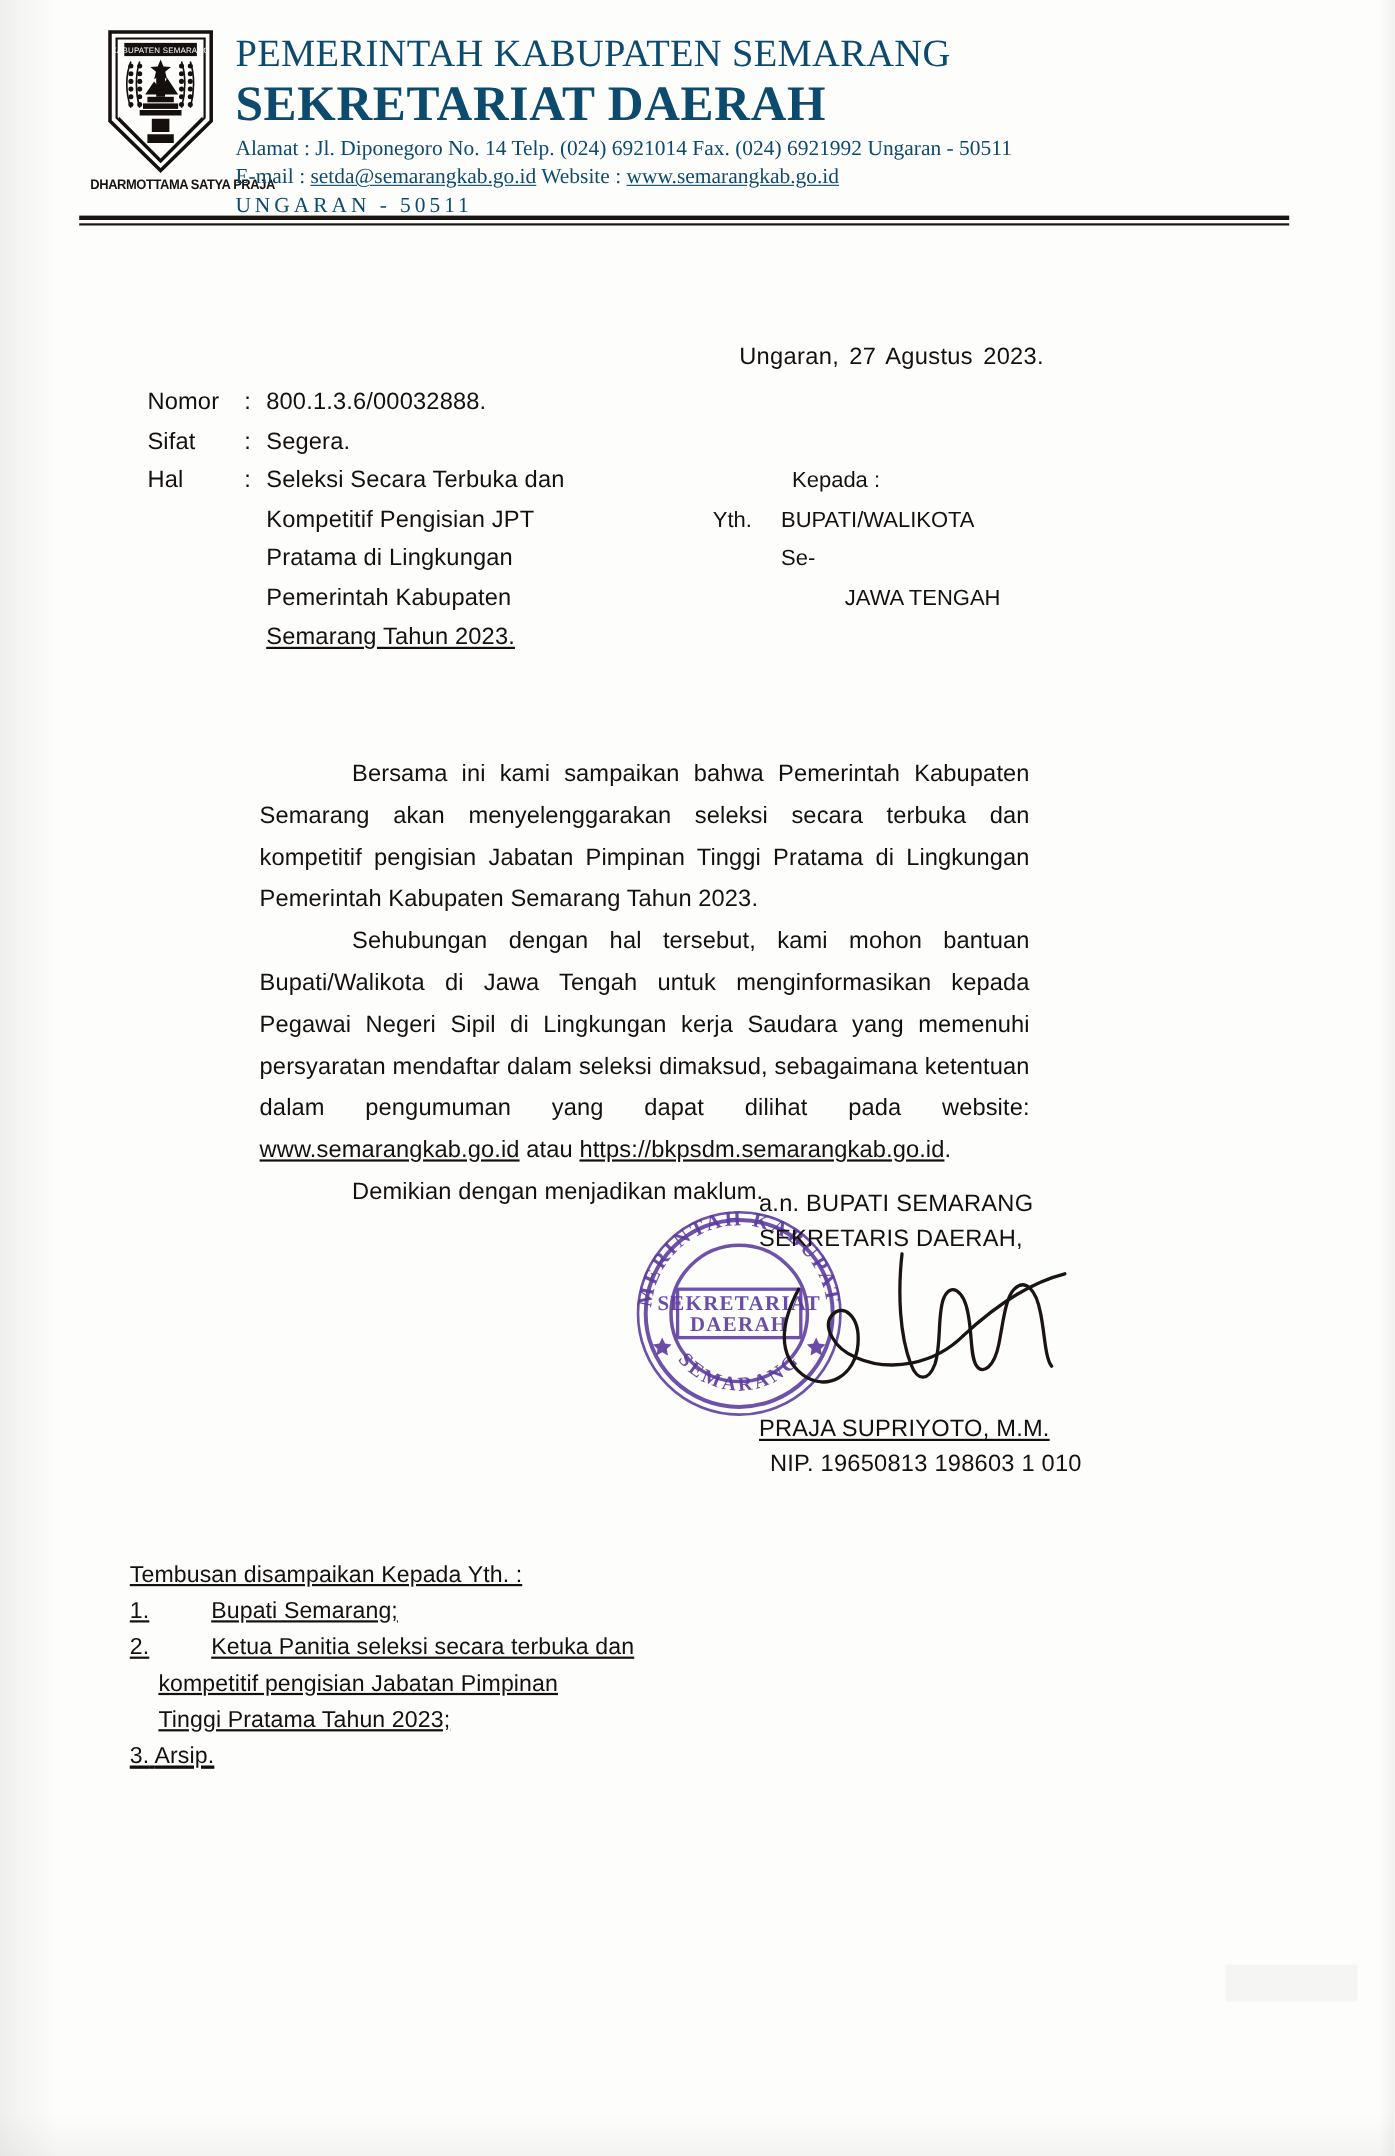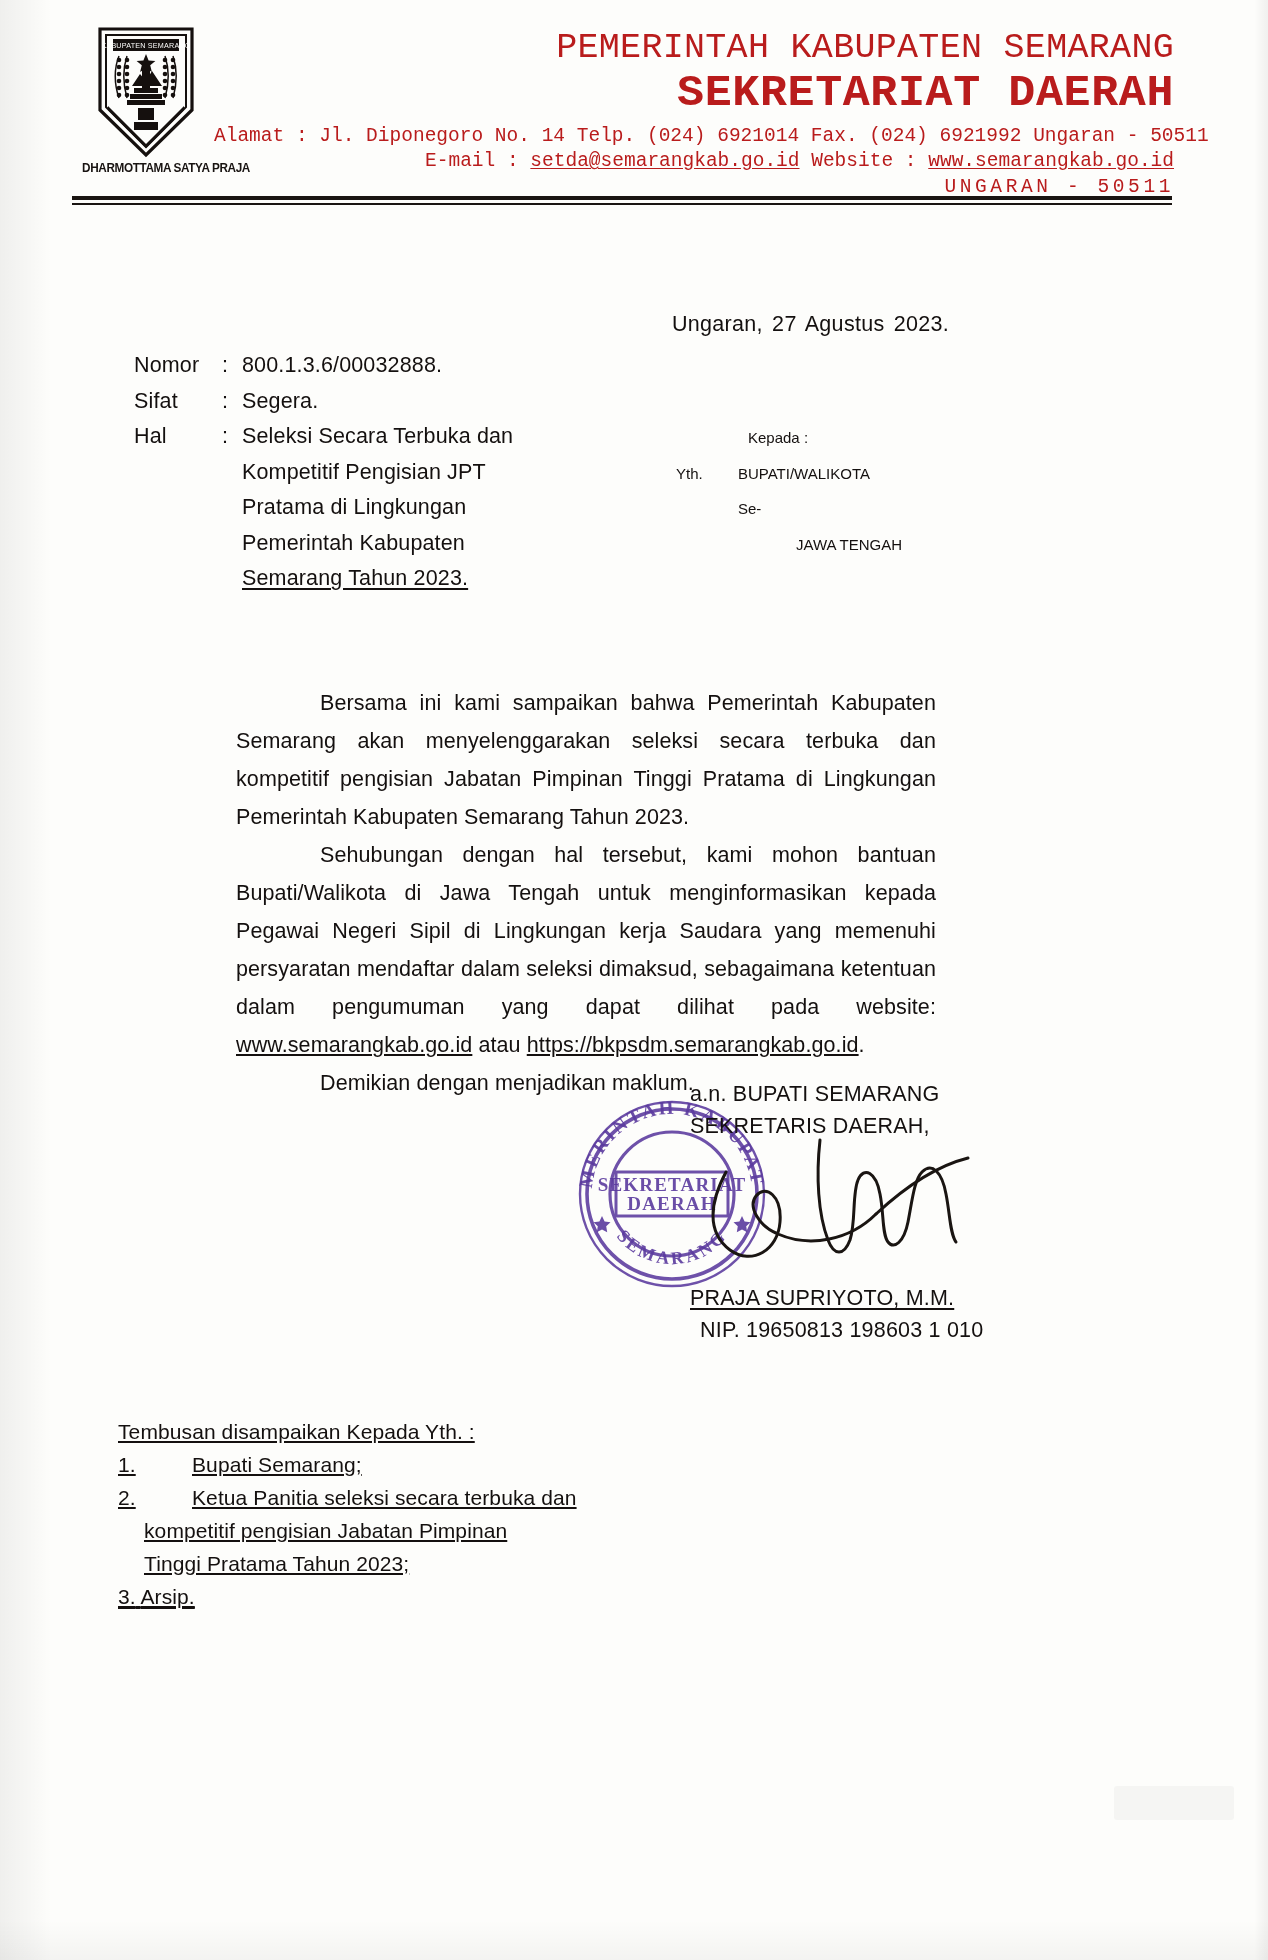--- a/index.html
+++ b/index.html
@@ -74,23 +74,23 @@
     margin-top: 3px;
     white-space: nowrap;
     transform: scaleX(0.94);
   }
 
   #head-text {
     position: absolute;
     left: 214px;
     top: 30px;
     width: 960px;
-    text-align: right;
-    font-family: Liberation Mono, monospace;
-    color: #b91c1c;
+    text-align: left;
+    font-family: Liberation Serif, serif;
+    color: #0c4a6e;
   }
   #head-line1 {
     font-size: 35px;
     letter-spacing: 0.3px;
     line-height: 1.08;
     white-space: nowrap;
   }
   #head-line2 {
     font-size: 45px;
     font-weight: 700;
@@ -159,24 +159,24 @@
     position: absolute;
     left: 672px;
     top: 312px;
     font-size: 21.5px;
     letter-spacing: 0.3px;
     word-spacing: 3px;
     white-space: nowrap;
   }
   #addressee {
     position: absolute;
-    left: 676px;
+    left: 648px;
     top: 420px;
     width: 420px;
-    font-size: 15px;
+    font-size: 20px;
     line-height: 35.5px;
   }
   #kepada { margin-left: 72px; }
   .yth-row { display: flex; }
   .yth-label { width: 62px; flex: none; }
   #se-line { margin-left: 62px; }
   #wilayah { margin-left: 120px; }
 
   
   #body-text {

